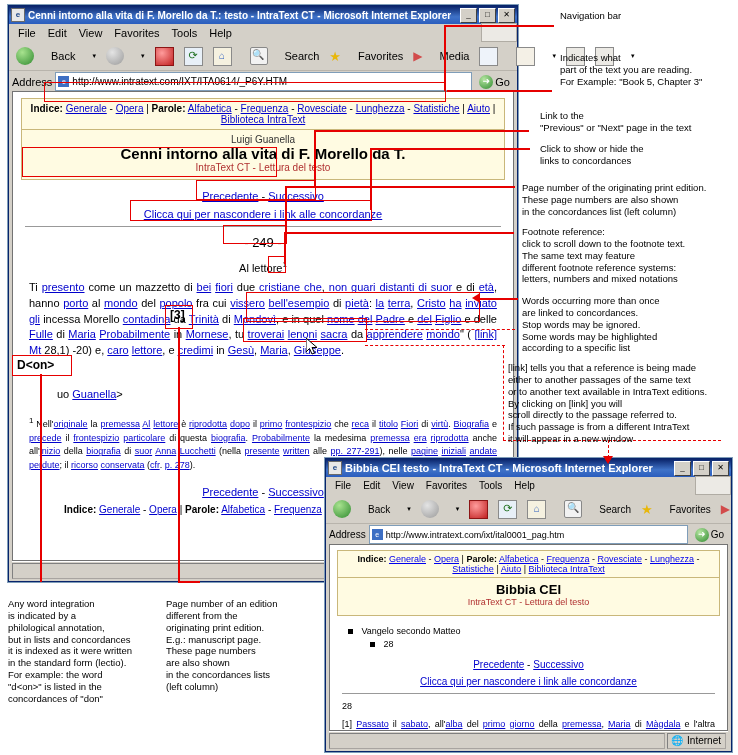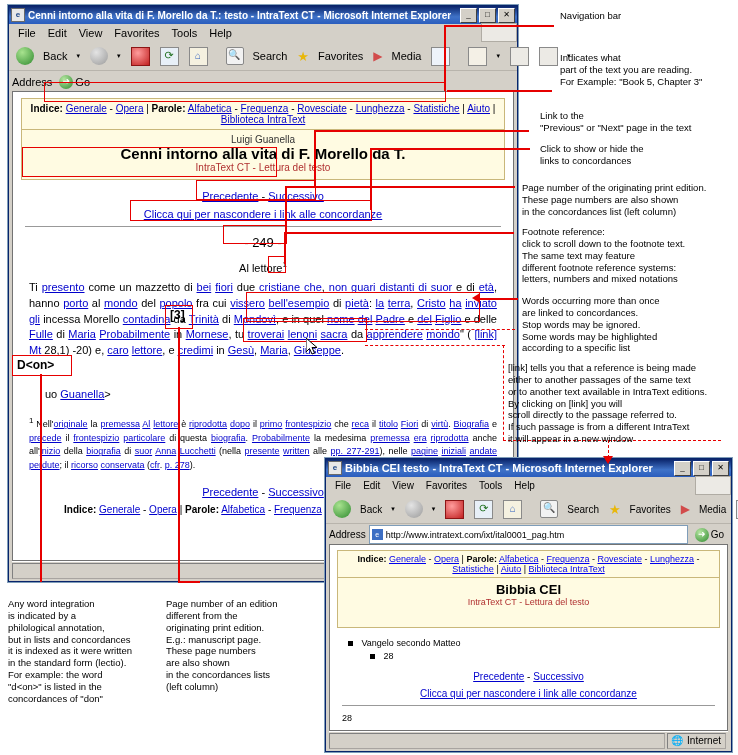--- a/index.html
+++ b/index.html
@@ -26,21 +26,21 @@
   .tbtns{display:flex;gap:2px;}
   .tbtn{width:15px;height:13px;background:#d4d0c8;border:1px solid #fff;border-right-color:#404040;border-bottom-color:#404040;
     font-size:8px;line-height:11px;text-align:center;color:#000;}
   .menubar{height:17px;display:flex;align-items:center;background:#d4d0c8;font-size:11px;
     border-bottom:1px solid #d4d0c8;padding-left:3px;}
   .menubar span{padding:1px 6px;}
   .menubar .mspacer{flex:1;}
   .menubar .mlogo{width:22px;height:15px;background:#eceae5;border:1px solid #b0aca4;}
   .toolbar{height:28px;display:flex;align-items:center;background:#d4d0c8;gap:2px;padding:0 3px;
     border-bottom:1px solid #b8b4ac;}
-  .tb-item{display:flex;align-items:center;gap:9px;padding:2px 4px;font-size:11px;white-space:nowrap;}
+  .tb-item{display:flex;align-items:center;gap:17px;padding:2px 4px;font-size:11px;white-space:nowrap;}
   .circ{width:18px;height:18px;border-radius:50%;display:inline-block;}
   .circ.green{background:radial-gradient(circle at 35% 30%,#a8e38f,#2f8a2f);}
   .circ.grey{background:radial-gradient(circle at 35% 30%,#e4e4e4,#9a9a9a);}
   .sq{width:17px;height:17px;display:inline-block;border:1px solid #8a8a8a;}
   .sq.red{background:radial-gradient(circle at 35% 30%,#ff9c9c,#c12020);border-color:#8c1515;}
   .sq.refresh{background:#e8f0f8;color:#1b6d1b;font-size:11px;text-align:center;line-height:15px;}
   .sq.home{background:#f5f1e0;color:#2a5dbe;font-size:10px;text-align:center;line-height:15px;}
   .tsep{width:1px;height:18px;background:#a0a0a0;margin:0 3px;}
   .ico-search{width:16px;height:16px;background:#f2f2f2;border:1px solid #888;border-radius:2px;
      font-size:10px;line-height:14px;text-align:center;color:#1b5fae;}
@@ -89,21 +89,21 @@
   .footnote{margin:12px 16px 6px;font-size:9px;line-height:1.5;text-align:justify;border-top:0;}
   .footnote a{color:#0000cc;text-decoration:underline;}
   .bottom-nav{text-align:center;font-size:11px;margin-top:14px;}
   .bottom-nav a{color:#0000cc;text-decoration:underline;}
   .bottom-index{text-align:center;font-size:10px;margin-top:6px;}
   .bottom-index a{color:#0000cc;text-decoration:underline;}
   
   .win-2{left:325px;top:458px;width:405px;height:292px;}
   .win-2 .content{top:85px;bottom:20px;}
   .it2-banner{margin:5px 7px 0;background:#fffbe2;border:1px solid #c9b77a;padding:3px 5px;text-align:center;font-size:9px;}
-  .it2-head{background:#fffbe2;margin:0 7px;border:1px solid #c9b77a;border-top:none;text-align:center;padding:4px 0 20px;}
+  .it2-head{background:#fffbe2;margin:0 7px;border:1px solid #c9b77a;border-top:none;text-align:center;padding:4px 0 8px;}
   .it2-title{font-size:13px;font-weight:bold;}
   .it2-sub{font-size:9px;color:#b03030;}
   .it2-toc{margin:10px 18px;font-size:9px;}
   .it2-body{margin:4px 12px;font-size:9px;line-height:1.5;text-align:justify;}
   .it2-body a{color:#0000cc;text-decoration:underline;}
   
   .ann{position:absolute;font-size:9.5px;line-height:1.25;color:#000;}
   .redbox{position:absolute;border:1.5px solid #e60000;}
   .redline{position:absolute;background:#e60000;}
   .dashline{position:absolute;border-top:1.5px dashed #e60000;}
@@ -180,20 +180,24 @@
         <span class="sq" style="background:#eceae5;"></span>
       </div>
     <div class="tb-item">
         <span class="sq" style="background:#eceae5;"></span>
         <span style="font-size:7px;">▾</span>
       </div>
   </div>
 
   <div class="addrbar">
     <span class="lbl">Address</span>
+    <div class="addrfield">
+      <span class="favico">e</span>
+      <span class="urltxt">http://www.intratext.com/IXT/ITA0614/_P6Y.HTM</span>
+    </div>
     <div class="gobtn">
       <span class="garrow">➜</span>
       <span>Go</span>
     </div>
   </div>
 
   <div class="content">
 
     <div class="it-banner">
       <b>Indice:</b>
@@ -237,21 +241,21 @@
     <div class="body-text">
       Ti <a href="#">presento</a> come un mazzetto di <a href="#">bei</a> <a href="#">fiori</a> due <a href="#">cristiane</a> <a href="#">che</a>, <a href="#">non</a> <a href="#">guari</a> <a href="#">distanti</a> <a href="#">di</a> <a href="#">suor</a> e di <a href="#">età</a>, hanno <a href="#">porto</a>
       al <a href="#">mondo</a> del <a href="#">popolo</a> fra cui <a href="#">vissero</a> <a href="#">bell'esempio</a> di <a href="#">pietà</a>: <a href="#">la</a> <a href="#">terra</a>, <a href="#">Cristo</a> <a href="#">ha</a> <a href="#">inviato</a> <a href="#">gli</a> incessa Morello
       <a href="#">contadina</a> da <a href="#">Trinità</a> di <a href="#">Mondovì</a>, e in quel <a href="#">nome</a> <a href="#">del</a> <a href="#">Padre</a> e <a href="#">del</a> <a href="#">Figlio</a> e delle <a href="#">Fulle</a> di <a href="#">Maria</a>
       <a href="#">Probabilmente</a> in <a href="#">Mornese</a>, tu <a href="#">troverai</a> <a href="#">lenoni</a> <a href="#">sacra</a> da <a href="#">apprendere</a>
       <a href="#">mondo</a>" ( <a href="#">[link]</a> <a href="#">Mt</a> 28,1) -20) e, <a href="#">caro</a> <a href="#">lettore</a>, e
       <a href="#">credimi</a> in <a href="#">Gesù</a>, <a href="#">Maria</a>, <a href="#">Giuseppe</a>.
     </div>
 
     <div class="body-text" style="margin-top:28px;">
-      <span style="margin-left:16px;">uo</span> <a href="#">Guanella</a>&gt;
+      <span style="margin-left:28px;">uo</span> <a href="#">Guanella</a>&gt;
     </div>
 
     <div class="footnote">
       <span class="sup">1</span>
       <span>
       Nell'<a href="#">originale</a> la <a href="#">premessa</a> <a href="#">Al</a> <a href="#">lettore</a> è <a href="#">riprodotta</a> <a href="#">dopo</a> il <a href="#">primo</a> <a href="#">frontespizio</a> che <a href="#">reca</a> il <a href="#">titolo</a> <a href="#">Fiori</a> di <a href="#">virtù</a>. <a href="#">Biografia</a> e <a href="#">precede</a> il
       <a href="#">frontespizio</a> <a href="#">particolare</a> di questa <a href="#">biografia</a>. <a href="#">Probabilmente</a> la medesima <a href="#">premessa</a> <a href="#">era</a> <a href="#">riprodotta</a> anche all'<a href="#">inizio</a> della <a href="#">biografia</a> di <a href="#">suor</a>
       <a href="#">Anna</a> <a href="#">Lucchetti</a> (nella <a href="#">presente</a> <a href="#">written</a> alle <a href="#">pp. 277-291</a>), nelle <a href="#">pagine</a> <a href="#">iniziali</a> <a href="#">andate</a> <a href="#">perdute</a>; il <a href="#">ricorso</a> <a href="#">conservata</a> (<a href="#">cfr</a>. <a href="#">p. 278</a>).
       </span>
     </div>

